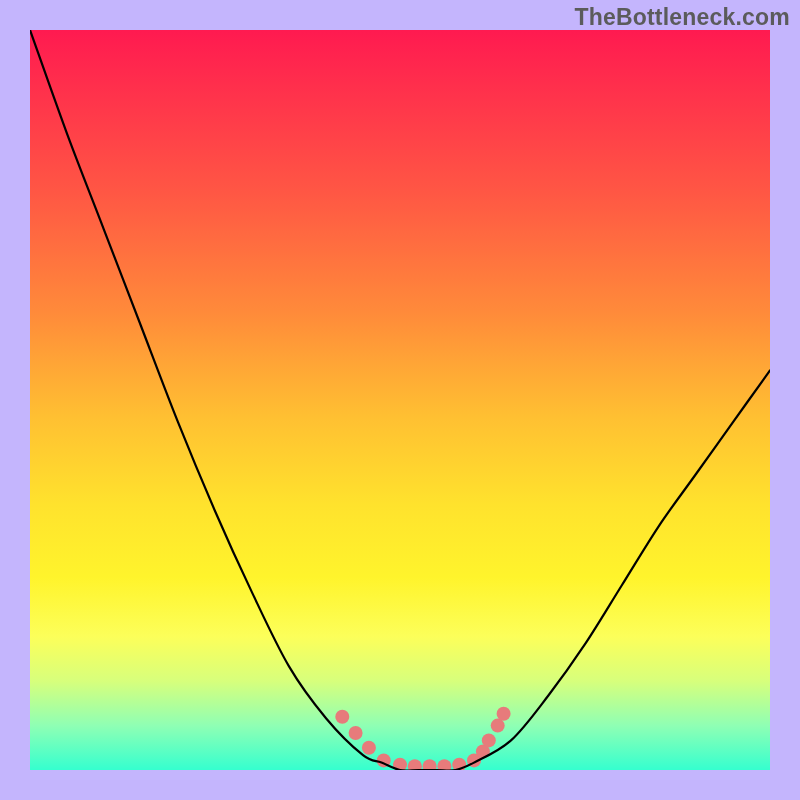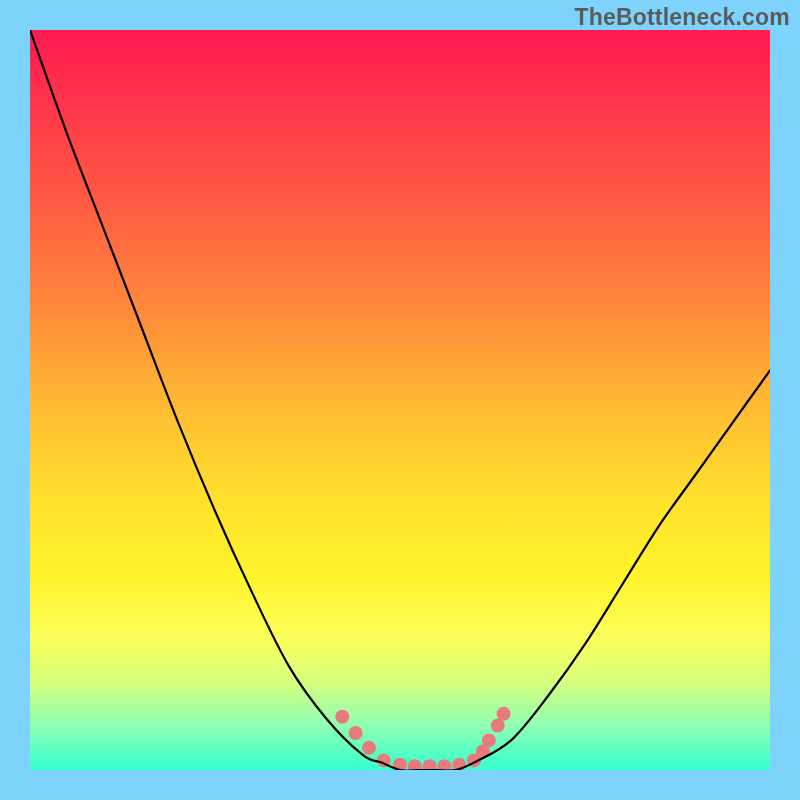--- a/index.html
+++ b/index.html
@@ -10,21 +10,21 @@
     overflow: hidden;
     background: #000;
     font-family: Arial, Helvetica, sans-serif;
   }
   .frame {
     position: absolute;
     left: 0;
     top: 0;
     width: 800px;
     height: 800px;
-    background: #7dd3fc;
+    background: #c4b5fd;
   }
   .plot {
     position: absolute;
     left: 30px;
     top: 30px;
     width: 740px;
     height: 740px;
     background: linear-gradient(
       to bottom,
       #ff1a50 0%,

